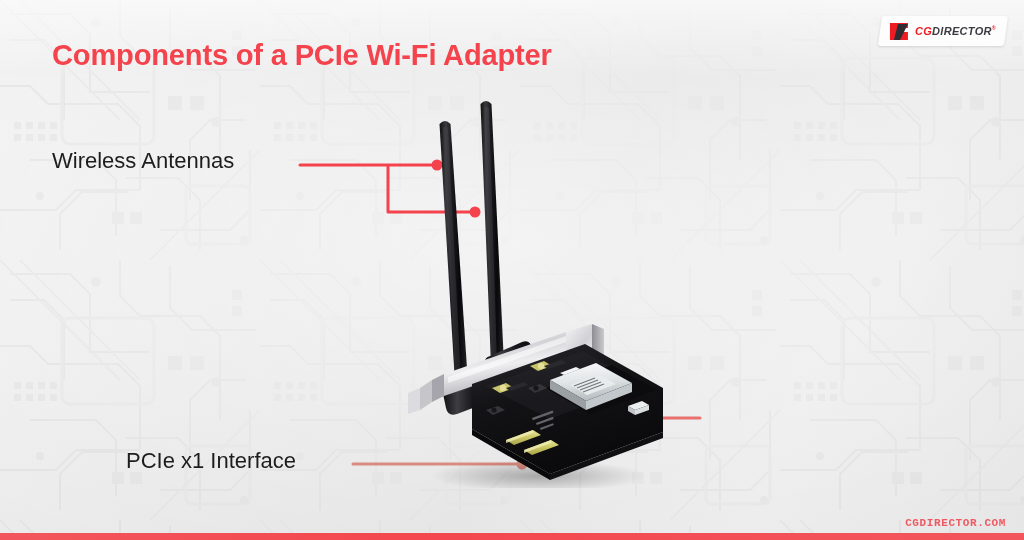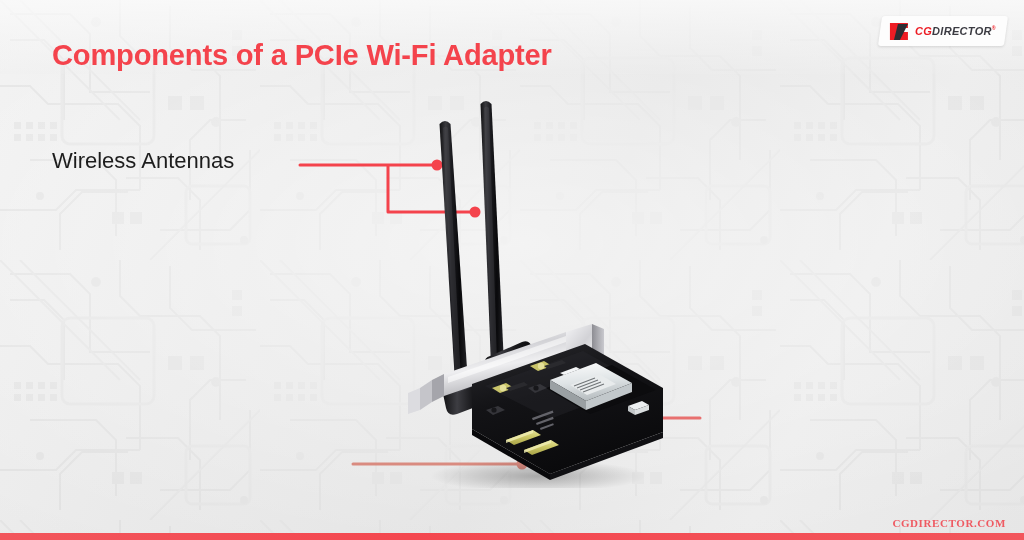--- a/index.html
+++ b/index.html
@@ -65,21 +65,21 @@
   
   #product{position:absolute;left:380px;top:88px;width:300px;height:400px;}
   #product svg{display:block;}
 
   
   #footer-bar{position:absolute;left:0;bottom:0;width:1024px;height:7px;
     background:linear-gradient(90deg,#f2565c,#f4474f 40%,#f2565c);}
   #footer-url{
     position:absolute;right:18px;bottom:11px;
     font-size:11px;font-weight:bold;letter-spacing:.6px;color:#ef5a62;
-    font-family:Liberation Serif, serif;
+    font-family:Liberation Mono, monospace;
   }
 </style>
 </head>
 <body>
 
 <div id="stage">
 
   <div class="pcb">
     <svg viewBox="0 0 1024 540" preserveAspectRatio="xMidYMid slice" aria-hidden="true">
       <defs>
@@ -319,17 +319,18 @@
         <g>
           <path d="M248 318 l14 -5 l7 4 l-14 5 Z" fill="#eceff0"></path>
           <path d="M248 318 l7 4 l0 5 l-7 -4 Z" fill="#c2c6c8"></path>
           <path d="M255 322 l14 -5 l0 5 l-14 5 Z" fill="#dadedf"></path>
         </g>
       </g>
     </svg>
   </div>
 
   <div class="label" id="label-antennas">Wireless Antennas</div>
+  <div class="label" id="label-pcie">PCIe x1 Interface</div>
 
   <div id="footer-url">CGDIRECTOR.COM</div>
   <div id="footer-bar"></div>
 
 </div>
 
 </body></html>

